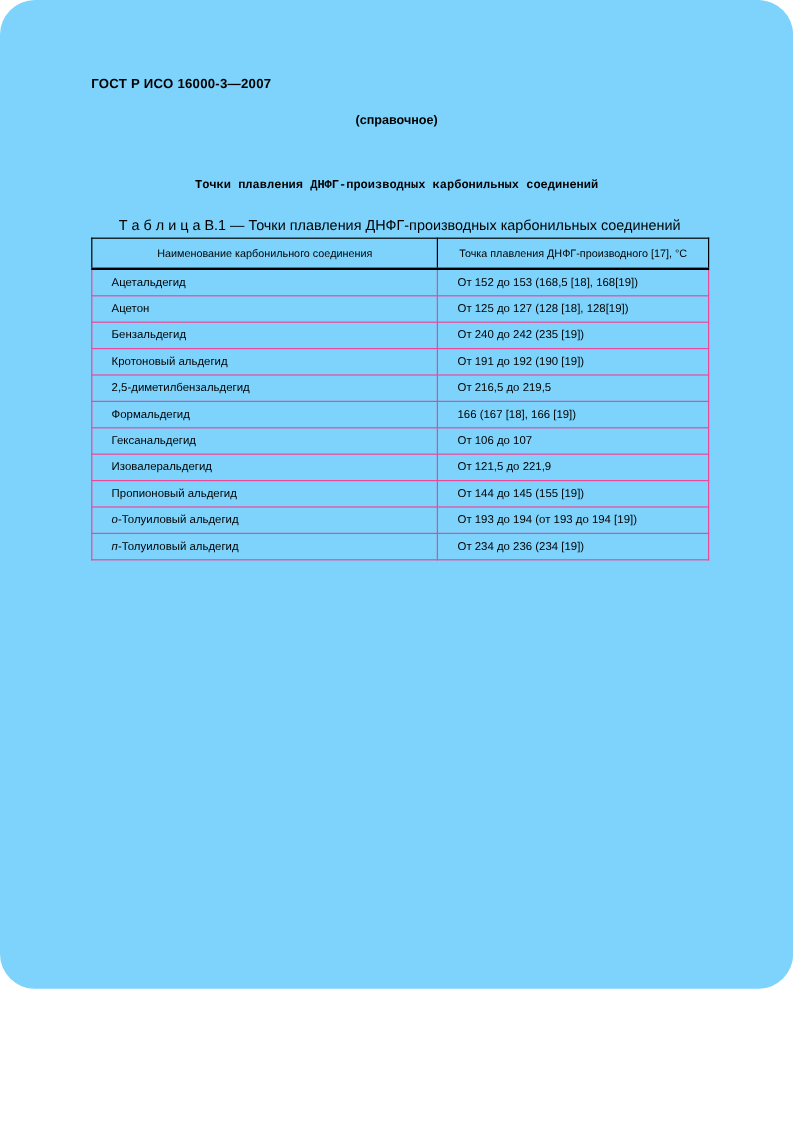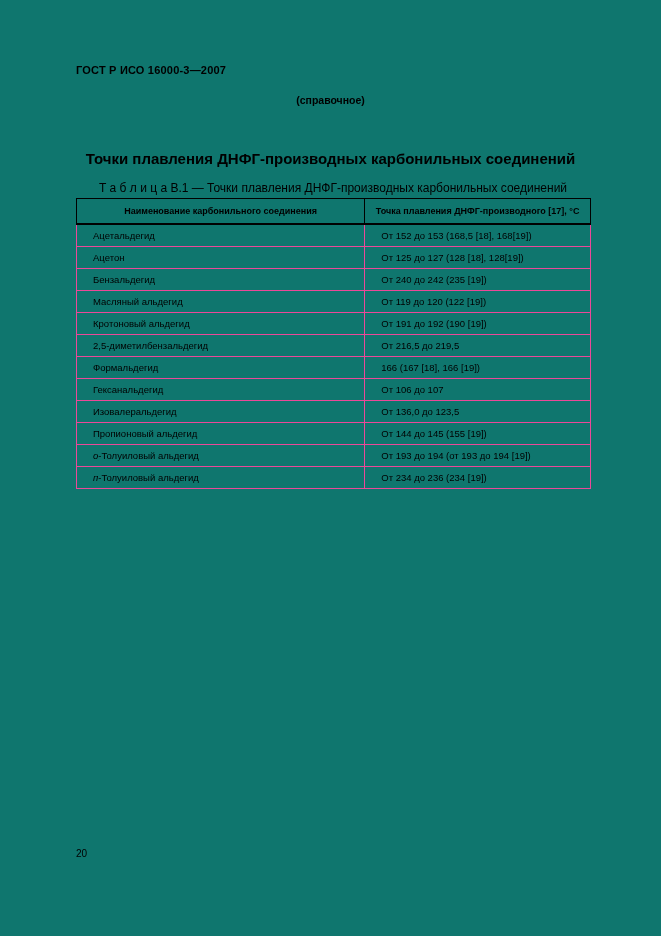--- a/index.html
+++ b/index.html
@@ -10,23 +10,24 @@
   body {
     width: 661px;
     height: 936px;
     font-family: "Liberation Sans", sans-serif;
     color: #000000;
     position: relative;
   }
   .page {
     position: relative;
     width: 661px;
-    height: 936px;
-    background: #0f766e;
+    height: 824px;
+    background: #7dd3fc;
     overflow: hidden;
+    border-radius: 29px;
   }
   .doc-code {
     position: absolute;
     left: 76px;
     top: 64px;
     font-size: 11px;
     font-weight: bold;
     letter-spacing: 0.2px;
   }
   .appendix-block {
@@ -38,22 +39,23 @@
     font-size: 10.5px;
     font-weight: bold;
     line-height: 1.4;
   }
   .section-title {
     position: absolute;
     top: 150px;
     left: 0;
     width: 100%;
     text-align: center;
-    font-size: 15px;
+    font-size: 10px;
     font-weight: bold;
+    font-family: Liberation Mono, monospace;
   }
   .table-caption {
     position: absolute;
     top: 181px;
     left: 76px;
     width: 514px;
     font-size: 12px;
     text-align: center;
   }
   table.melting-table {
@@ -61,21 +63,21 @@
     top: 198px;
     left: 76px;
     width: 515px;
     border-collapse: collapse;
     table-layout: fixed;
     font-size: 9.5px;
   }
   table.melting-table th {
     border: 1px solid #000;
     border-bottom: 2px solid #000;
-    font-weight: bold;
+    font-weight: normal;
     font-size: 9px;
     text-align: center;
     vertical-align: middle;
     padding: 7px 10px;
   }
   table.melting-table th:first-child {
     width: 52%;
   }
   table.melting-table td {
     border: 1px solid #ec4899;
@@ -123,42 +125,38 @@
         </tr>
         <tr>
           <td>Ацетон</td>
           <td>От 125 до 127 (128 [18], 128[19])</td>
         </tr>
         <tr>
           <td>Бензальдегид</td>
           <td>От 240 до 242 (235 [19])</td>
         </tr>
         <tr>
-          <td>Масляный альдегид</td>
-          <td>От 119 до 120 (122 [19])</td>
-        </tr>
-        <tr>
           <td>Кротоновый альдегид</td>
           <td>От 191 до 192 (190 [19])</td>
         </tr>
         <tr>
           <td>2,5-диметилбензальдегид</td>
           <td>От 216,5 до 219,5</td>
         </tr>
         <tr>
           <td>Формальдегид</td>
           <td>166 (167 [18], 166 [19])</td>
         </tr>
         <tr>
           <td>Гексанальдегид</td>
           <td>От 106 до 107</td>
         </tr>
         <tr>
           <td>Изовалеральдегид</td>
-          <td>От 136,0 до 123,5</td>
+          <td>От 121,5 до 221,9</td>
         </tr>
         <tr>
           <td>Пропионовый альдегид</td>
           <td>От 144 до 145 (155 [19])</td>
         </tr>
         <tr>
           <td><i>о</i>-Толуиловый альдегид</td>
           <td>От 193 до 194 (от 193 до 194 [19])</td>
         </tr>
         <tr>

